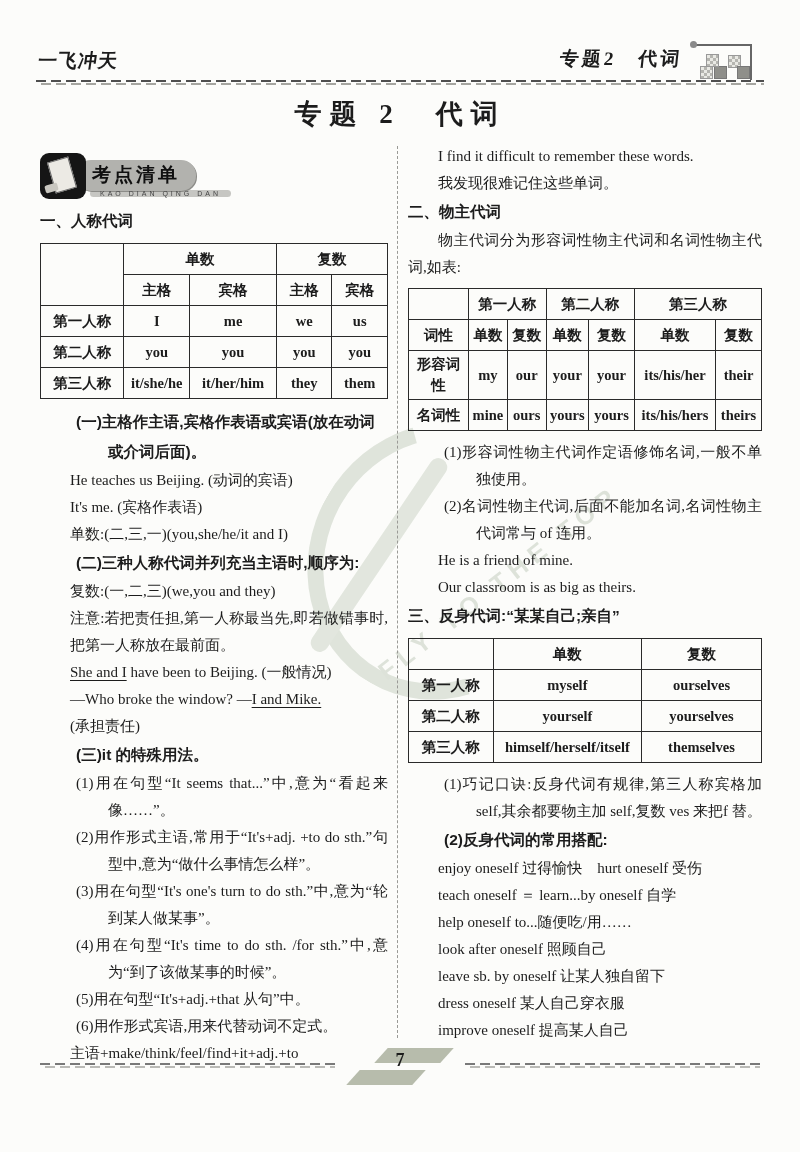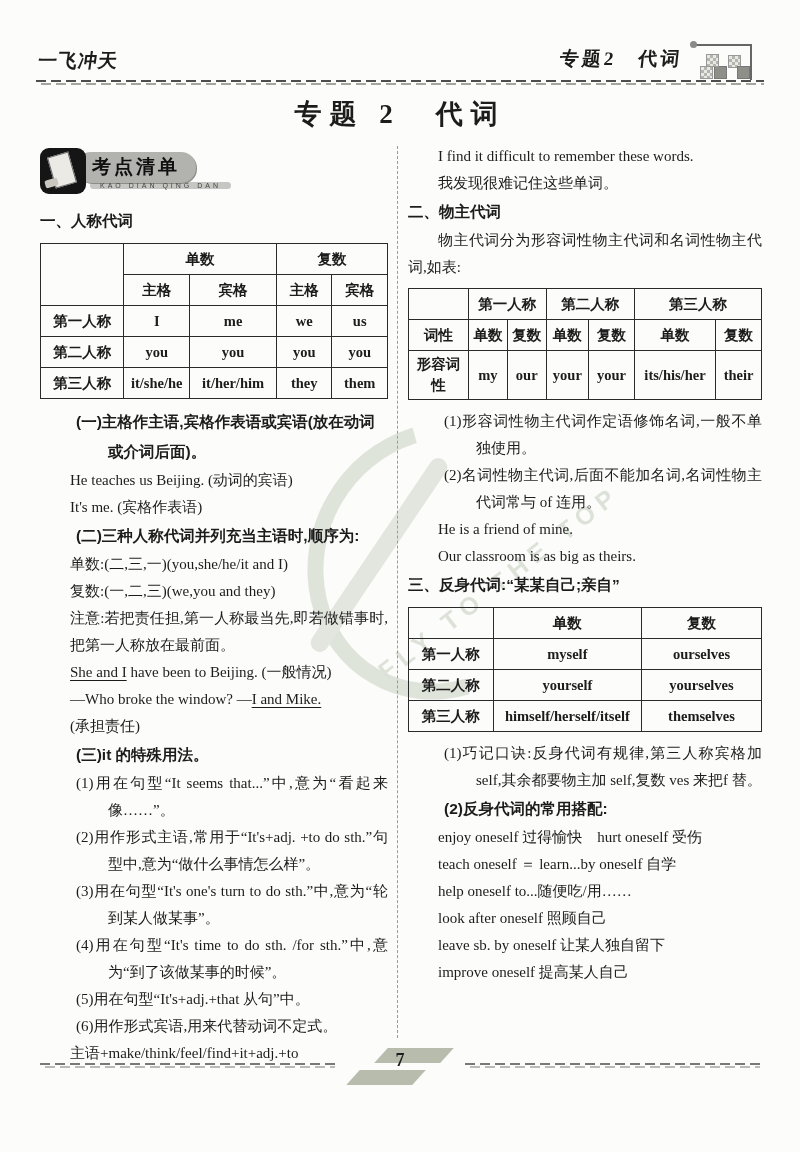--- a/index.html
+++ b/index.html
@@ -26,21 +26,21 @@
   .chain-header{position:absolute;left:36px;right:36px;top:80px;}
   .main-title{position:absolute;left:0;top:96px;width:100%;text-align:center;
       font-weight:bold;font-size:27px;letter-spacing:8px;}
 
   
   .col-left{position:absolute;left:40px;top:148px;width:348px;}
   .col-right{position:absolute;left:408px;top:143px;width:354px;}
   .divider{position:absolute;left:397px;top:146px;height:892px;border-left:1.5px dashed #9a9a96;}
 
   
-  .badge-row{display:flex;align-items:flex-start;height:56px;margin-bottom:2px;}
+  .badge-row{display:flex;align-items:center;height:56px;margin-bottom:2px;}
   .badge-icon{width:46px;height:46px;background:#151515;border-radius:9px;position:relative;flex:0 0 auto;}
   .badge-icon::before{content:"";position:absolute;left:11px;top:6px;width:20px;height:30px;
       background:#eceae4;border:1px solid #666;transform:rotate(-16deg);}
   .badge-icon::after{content:"";position:absolute;left:5px;bottom:7px;width:13px;height:8px;
       background:#c9c7c0;border-radius:2px;transform:rotate(-16deg);}
   .badge-pillwrap{margin-left:-10px;margin-top:4px;}
   .badge-pill{background:#b2b2ae;color:#101010;font-family:"Liberation Sans",sans-serif;
       font-weight:bold;font-size:19px;letter-spacing:3px;padding:2px 16px 3px;border-radius:15px;
       display:inline-block;box-shadow:1px 1px 0 #8c8c88;}
   .badge-pinyin{font-family:"Liberation Sans",sans-serif;font-size:7px;letter-spacing:3px;
@@ -161,22 +161,22 @@
         <td>they</td>
         <td>them</td>
       </tr>
     </tbody>
       </table>
 
     <div class="line sec-head hang">(一)主格作主语,宾格作表语或宾语(放在动词或介词后面)。</div>
     <div class="line ind">He teaches us Beijing. (动词的宾语)</div>
     <div class="line ind">It's me. (宾格作表语)</div>
 
+    <div class="line ind">单数:(二,三,一)(you,she/he/it and I)</div>
     <div class="line sec-head hang">(二)三种人称代词并列充当主语时,顺序为:</div>
-    <div class="line ind">单数:(二,三,一)(you,she/he/it and I)</div>
     <div class="line ind">复数:(一,二,三)(we,you and they)</div>
     <div class="line ind">注意:若把责任担,第一人称最当先,即若做错事时,把第一人称放在最前面。</div>
     <div class="line ind"><span class="u">She and I</span><span> have been to Beijing. (一般情况)</span></div>
     <div class="line ind"><span>—Who broke the window? —</span><span class="u">I and Mike.</span></div>
     <div class="line ind">(承担责任)</div>
 
     <div class="line sec-head hang">(三)it 的特殊用法。</div>
     <div class="line hang">(1)用在句型“It seems that...”中,意为“看起来像……”。</div>
     <div class="line hang">(2)用作形式主语,常用于“It's+adj. +to do sth.”句型中,意为“做什么事情怎么样”。</div>
     <div class="line hang">(3)用在句型“It's one's turn to do sth.”中,意为“轮到某人做某事”。</div>
@@ -222,20 +222,29 @@
       </tr>
       <tr>
         <td>形容词性</td>
         <td>my</td>
         <td>our</td>
         <td>your</td>
         <td>your</td>
         <td>its/his/her</td>
         <td>their</td>
       </tr>
+      <tr>
+        <td>名词性</td>
+        <td>mine</td>
+        <td>ours</td>
+        <td>yours</td>
+        <td>yours</td>
+        <td>its/his/hers</td>
+        <td>theirs</td>
+      </tr>
     </tbody>
       </table>
 
     <div class="line hang">(1)形容词性物主代词作定语修饰名词,一般不单独使用。</div>
     <div class="line hang">(2)名词性物主代词,后面不能加名词,名词性物主代词常与 of 连用。</div>
     <div class="line ind">He is a friend of mine.</div>
     <div class="line ind">Our classroom is as big as theirs.</div>
 
     <div class="sec-head">三、反身代词:“某某自己;亲自”</div>
 
@@ -269,20 +278,21 @@
     </tbody>
       </table>
 
     <div class="line hang">(1)巧记口诀:反身代词有规律,第三人称宾格加self,其余都要物主加 self,复数 ves 来把f 替。</div>
     <div class="line hang sec-head">(2)反身代词的常用搭配:</div>
     <div class="line ind">enjoy oneself 过得愉快　hurt oneself 受伤</div>
     <div class="line ind">teach oneself ＝ learn...by oneself 自学</div>
     <div class="line ind">help oneself to...随便吃/用……</div>
     <div class="line ind">look after oneself 照顾自己</div>
     <div class="line ind">leave sb. by oneself 让某人独自留下</div>
+    <div class="line ind">dress oneself 某人自己穿衣服</div>
     <div class="line ind">improve oneself 提高某人自己</div>
   </div>
 
   <div class="chain chain-footer cf-left"></div>
   <div class="chain chain-footer cf-right"></div>
   <div class="pagenum-wrap">
     <div class="rib rib-top"></div>
     <div class="rib rib-bottom"></div>
     <div class="pagenum">7</div>
   </div>

